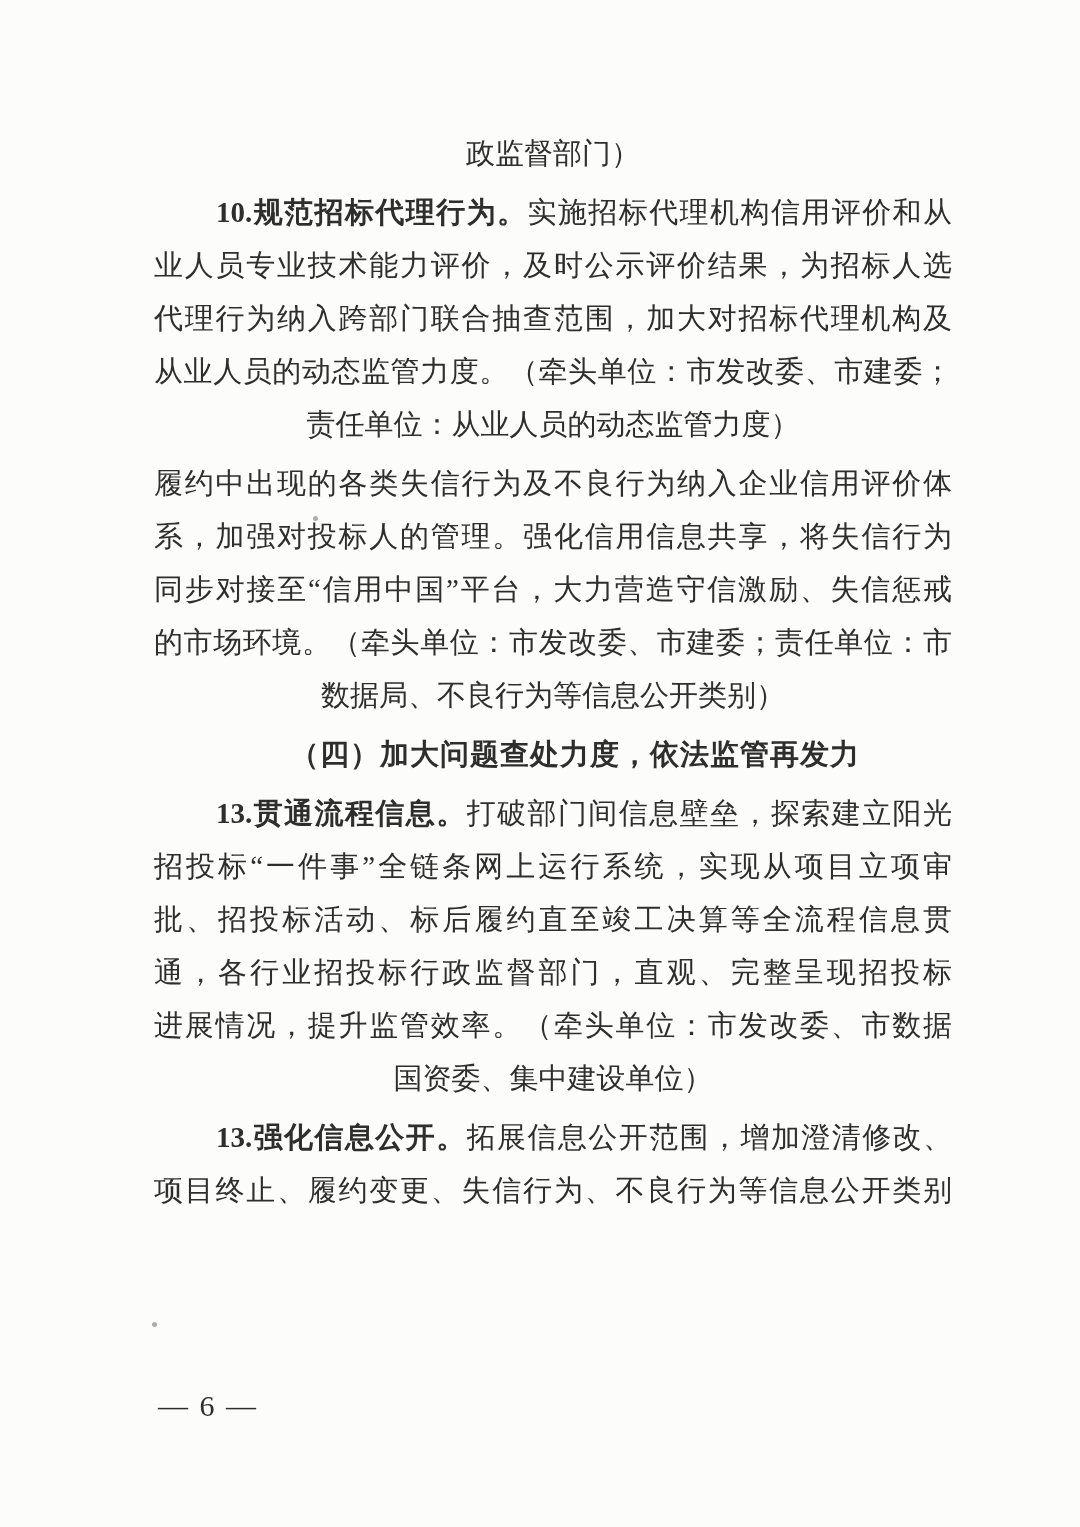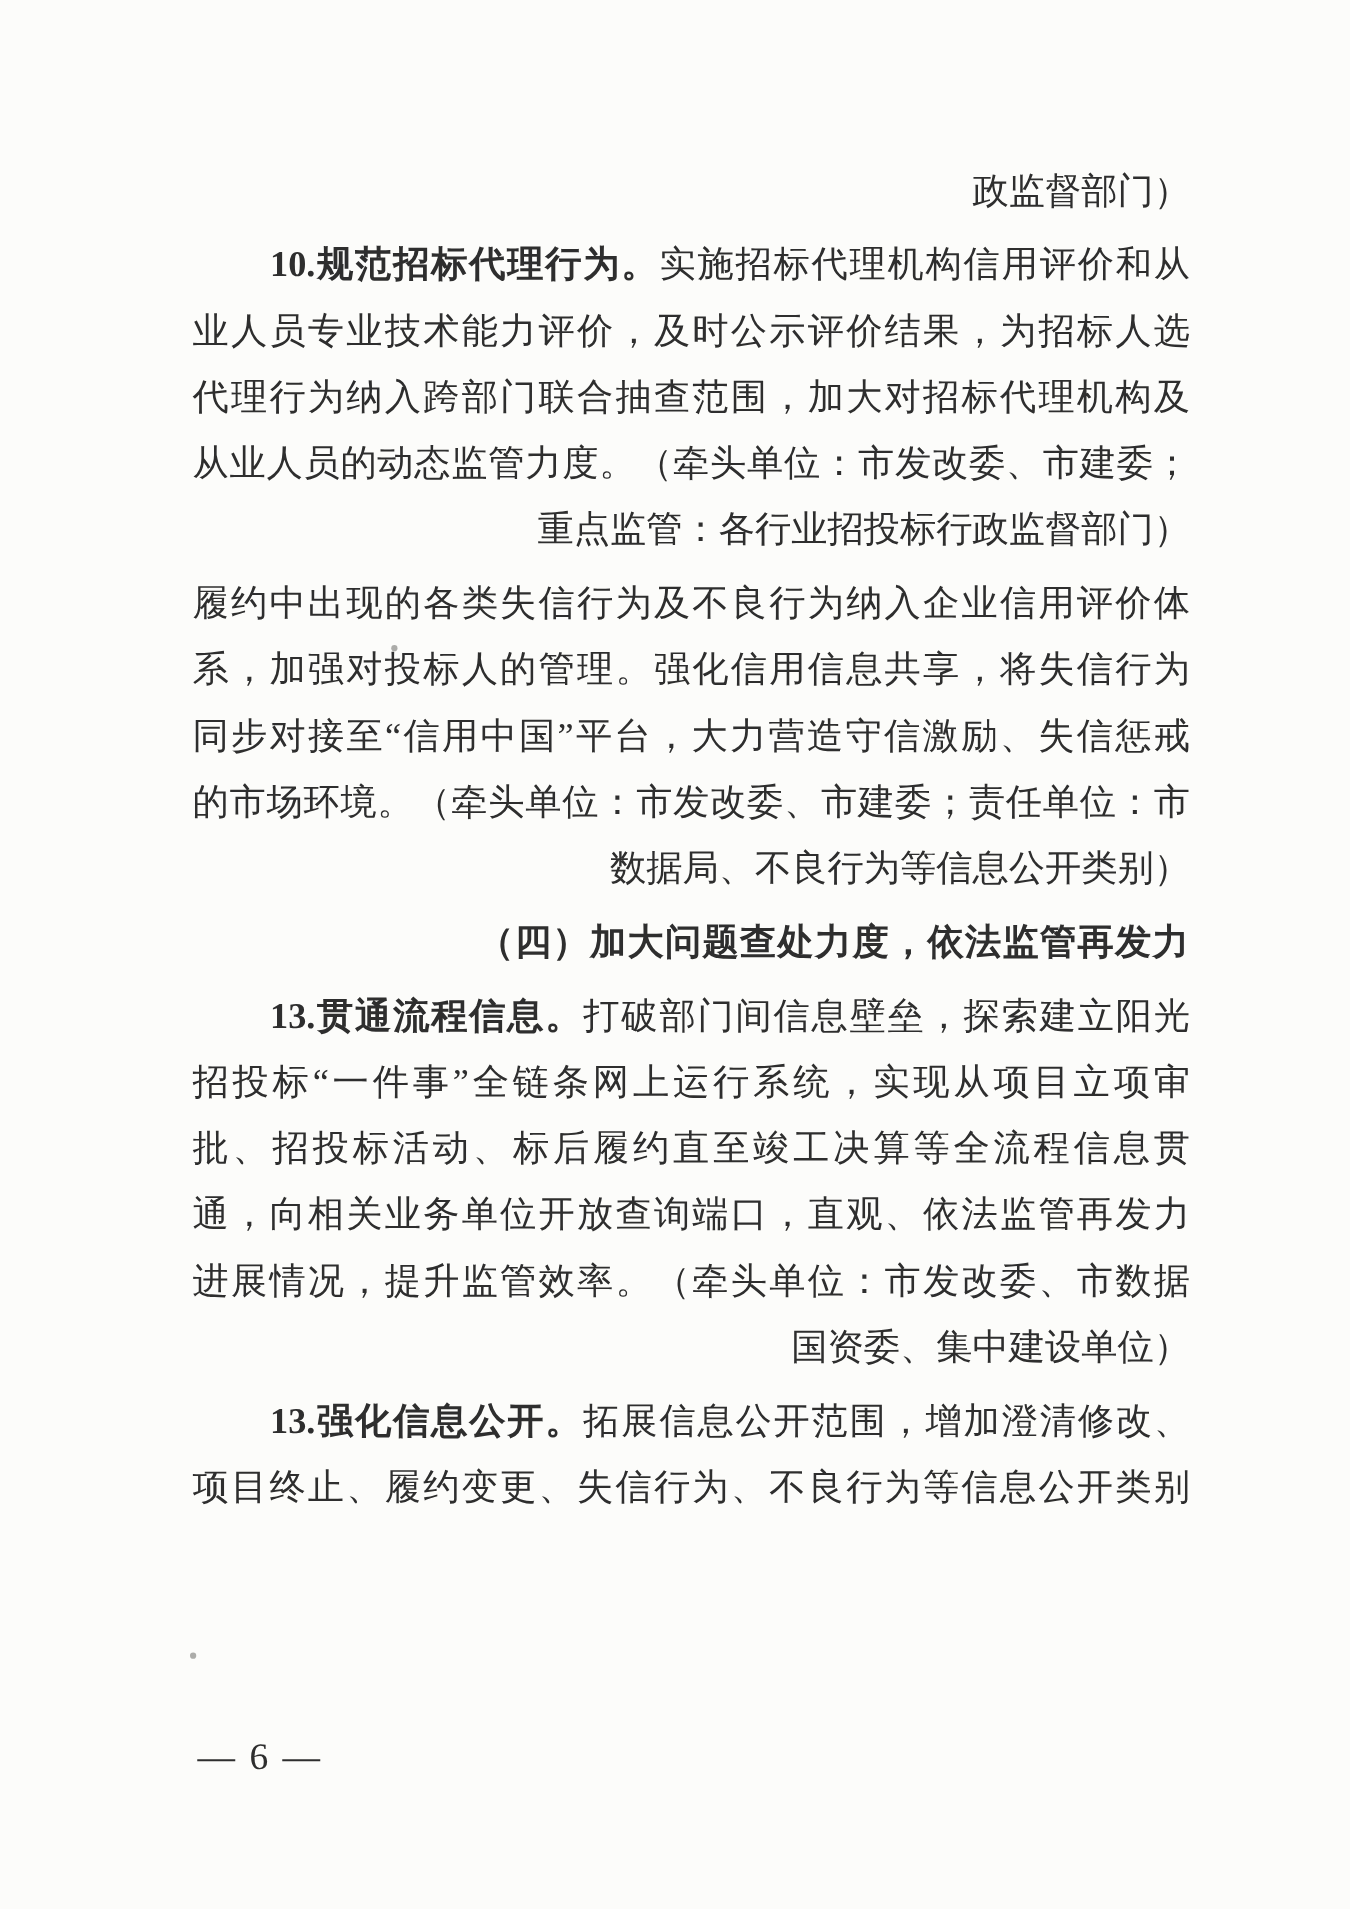--- a/index.html
+++ b/index.html
@@ -25,21 +25,21 @@
     width: 798px;
   }
   .paragraph {
     margin: 0 0 6px 0;
   }
   .line {
     height: 53px;
     line-height: 53px;
     font-size: 29px;
     color: var(--ink, #2e2e2e);
-    text-align: right;
+    text-align: center;
     overflow: hidden;
   }
   .line.fill {
     text-align: justify;
     text-align-last: justify;
   }
   .line.indent {
     padding-left: 62px;
   }
   .paragraph.heading .line {
@@ -77,37 +77,37 @@
 <div class="page">
   <div class="text-block">
       <div class="paragraph">
         <div class="line"><span>政监督部门）</span></div>
       </div>
       <div class="paragraph">
         <div class="line fill indent"><span class="lead">10.规范招标代理行为。</span><span>实施招标代理机构信用评价和从</span></div>
         <div class="line fill"><span>业人员专业技术能力评价，及时公示评价结果，为招标人选</span></div>
         <div class="line fill"><span>代理行为纳入跨部门联合抽查范围，加大对招标代理机构及</span></div>
         <div class="line fill"><span>从业人员的动态监管力度。（牵头单位：市发改委、市建委；</span></div>
-        <div class="line"><span>重点监管：各行业招投标行政监督部门）</span></div>
+        <div class="line"><span>责任单位：从业人员的动态监管力度）</span></div>
       </div>
       <div class="paragraph">
         <div class="line fill"><span>履约中出现的各类失信行为及不良行为纳入企业信用评价体</span></div>
         <div class="line fill"><span>系，加强对投标人的管理。强化信用信息共享，将失信行为</span></div>
         <div class="line fill"><span>同步对接至“信用中国”平台，大力营造守信激励、失信惩戒</span></div>
         <div class="line fill"><span>的市场环境。（牵头单位：市发改委、市建委；责任单位：市</span></div>
         <div class="line"><span>数据局、不良行为等信息公开类别）</span></div>
       </div>
       <div class="paragraph heading">
         <div class="line indent"><span>（四）加大问题查处力度，依法监管再发力</span></div>
       </div>
       <div class="paragraph">
         <div class="line fill indent"><span class="lead">13.贯通流程信息。</span><span>打破部门间信息壁垒，探索建立阳光</span></div>
         <div class="line fill"><span>招投标“一件事”全链条网上运行系统，实现从项目立项审</span></div>
         <div class="line fill"><span>批、招投标活动、标后履约直至竣工决算等全流程信息贯</span></div>
-        <div class="line fill"><span>通，向相关业务单位开放查询端口，直观、依法监管再发力</span></div>
+        <div class="line fill"><span>通，各行业招投标行政监督部门，直观、完整呈现招投标</span></div>
         <div class="line fill"><span>进展情况，提升监管效率。（牵头单位：市发改委、市数据</span></div>
         <div class="line"><span>国资委、集中建设单位）</span></div>
       </div>
       <div class="paragraph">
         <div class="line fill indent"><span class="lead">13.强化信息公开。</span><span>拓展信息公开范围，增加澄清修改、</span></div>
         <div class="line fill"><span>项目终止、履约变更、失信行为、不良行为等信息公开类别</span></div>
       </div>
     </div>
   <div class="page-number">— 6 —</div>
 <div class="speck" style="left: 313px; top: 516px;"></div>

